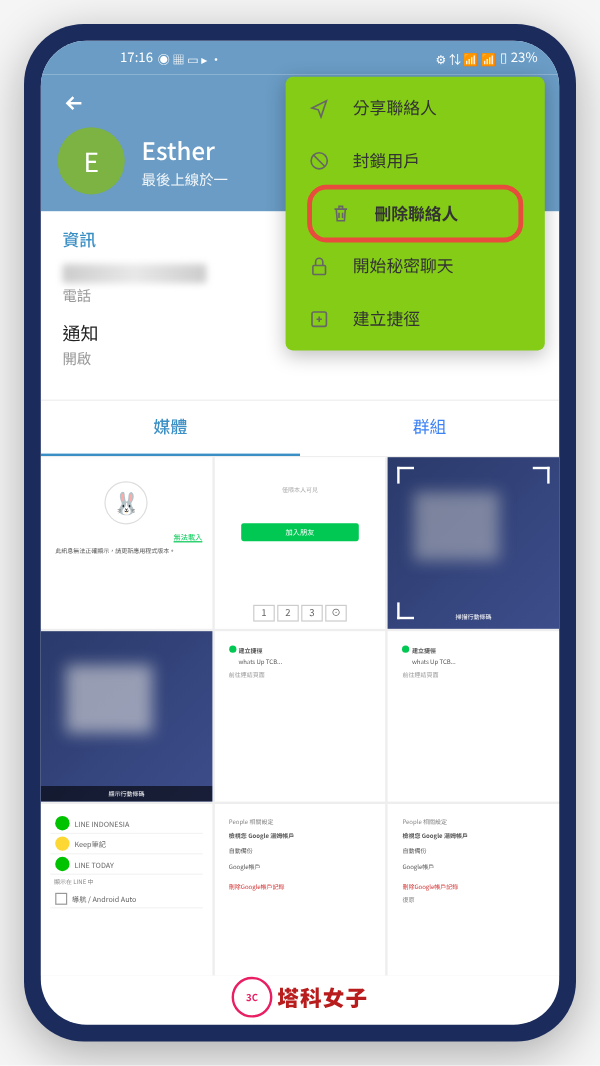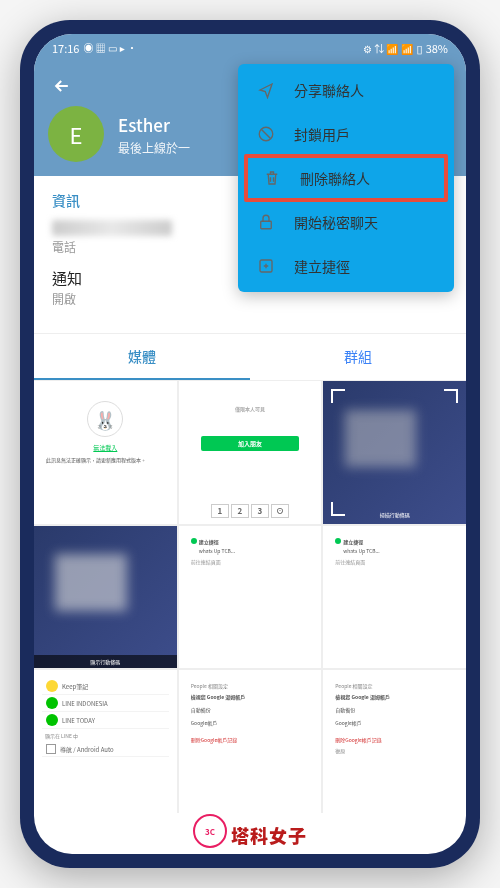--- a/index.html
+++ b/index.html
@@ -30,21 +30,21 @@
     .status-bar {
       height: 28px;
       background: #6a9cc5;
       display: flex;
       justify-content: space-between;
       align-items: center;
       padding: 0 18px;
       color: #fff;
       font-size: 11px;
     }
-    .status-left { display: flex; gap: 4px; align-items: flex-start; }
+    .status-left { display: flex; gap: 4px; align-items: flex-end; margin-left: 48px; }
     .status-right { display: flex; gap: 3px; align-items: center; }
     .status-icons { display: flex; gap: 3px; font-size: 10px; }
     .header {
       background: #6a9cc5;
       padding: 10px 14px 14px;
       color: #fff;
       position: relative;
     }
     .back-btn {
       width: 28px;
@@ -64,47 +64,48 @@
       width: 56px;
       height: 56px;
       border-radius: 50%;
       background: #7cb342;
       display: flex;
       align-items: center;
       justify-content: center;
       font-size: 22px;
       color: #fff;
     }
-    .profile-info h2 { font-size: 17px; font-weight: 500; }
+    .profile-info h2 { font-size: 20px; font-weight: 500; }
     .profile-info .last-seen { font-size: 12px; opacity: 0.9; margin-top: 2px; }
     .dropdown-menu {
       position: absolute;
       top: 30px;
       right: 12px;
       width: 216px;
-      background: #0ea5e9;
+      background: #84cc16;
       border-radius: 6px;
       box-shadow: 0 4px 16px rgba(0,0,0,0.25);
       z-index: 100;
       padding: 4px 0;
     }
     .menu-item {
       display: flex;
       align-items: center;
       gap: 18px;
       padding: 12px 18px;
       cursor: pointer;
       color: #333;
       font-size: 14px;
     }
     .menu-item.highlighted {
       border: 4px solid #e74c3c;
-      border-radius: 2px;
-      margin: -2px 6px;
+      border-radius: 16px;
+      margin: -2px 18px;
       padding: 10px 14px;
+      font-weight: bold;
     }
     .menu-icon {
       width: 20px;
       height: 20px;
       display: flex;
       align-items: center;
       justify-content: center;
       color: #666;
     }
     .info-section {
@@ -195,21 +196,21 @@
       justify-content: center;
     }
     .media-mini-text { font-size: 5px; line-height: 1.4; padding: 4px; color: #555; }
     .green-dot { width:6px;height:6px;border-radius:50%;background:#00c853;display:inline-block;margin-right:2px;}
     .watermark {
       position: absolute;
       bottom: 6px;
       left: 50%;
       transform: translateX(-50%);
       display: flex;
-      align-items: flex-end;
+      align-items: center;
       gap: 4px;
       z-index: 50;
     }
     .watermark-badge {
       width: 34px;
       height: 34px;
       border-radius: 50%;
       background: #fff;
       border: 2px solid #e91e63;
       display: flex;
@@ -242,21 +243,21 @@
   <div class="phone-screen">
 
     <div class="status-bar">
       <div class="status-left">
         <span>17:16</span>
         <span class="status-icons">◉ ▦ ▭ ▸ •</span>
       </div>
       <div class="status-right">
         <span class="status-icons">⚙ ⇅ 📶 📶</span>
         <span>▯</span>
-        <span>38%</span>
+        <span>23%</span>
       </div>
     </div>
 
     <div class="header">
       <div class="back-btn">
         <svg width="20" height="20" viewBox="0 0 24 24" fill="none" stroke="#fff" stroke-width="2.5">
             <path d="M19 12H5M11 18l-6-6 6-6"></path>
           </svg>
       </div>
       <div class="profile-row">
@@ -330,24 +331,24 @@
 
     <div class="tabs">
       <div class="tab active">媒體</div>
       <div class="tab">群組</div>
     </div>
 
     <div class="media-grid">
 
       <div class="media-item media-white">
         <div class="sticker">🐰</div>
-        <div style="text-align:center;font-size:6px;color:#00c853;text-decoration:underline;">無法載入</div>
+        <div style="text-align:right;font-size:6px;color:#00c853;text-decoration:underline;">無法載入</div>
         <div class="media-mini-text">此訊息無法正確顯示，請更新應用程式版本。</div>
       </div>
-      <div class="media-item media-white" style="position:relative;font-weight:bold;">
+      <div class="media-item media-white" style="position:relative;">
         <div class="media-mini-text" style="text-align:center;margin-top:12px;color:#aaa;">僅限本人可見</div>
         <div style="background:#00c853;color:#fff;font-size:6px;text-align:center;padding:3px;margin:20px 14px 0;border-radius:2px;">加入朋友</div>
         <div class="pager">
           <span>1</span>
           <span>2</span>
           <span>3</span>
           <span>⊙</span>
         </div>
       </div>
       <div class="media-item media-dark" style="position:relative;">
@@ -372,26 +373,26 @@
       <div class="media-item media-white">
         <div class="media-mini-text">
           <div><span class="green-dot"></span><b>建立捷徑</b></div>
           <div style="margin:2px 0 4px 8px;">whats Up TCB...</div>
           <div style="color:#999;">前往連結頁面</div>
         </div>
       </div>
 
       <div class="media-item media-white">
         <div class="line-row">
+            <span class="line-icon"></span>
+            <span>LINE INDONESIA</span>
+          </div>
+        <div class="line-row">
             <span class="line-icon" style="background:#fdd835;"></span>
             <span>Keep筆記</span>
-          </div>
-        <div class="line-row">
-            <span class="line-icon"></span>
-            <span>LINE INDONESIA</span>
           </div>
         <div class="line-row">
             <span class="line-icon"></span>
             <span>LINE TODAY</span>
           </div>
         <div style="font-size:5px;padding:3px;color:#888;">顯示在 LINE 中</div>
         <div class="line-row">
             <span style="width:10px;height:10px;border:1px solid #999;"></span>
             <span>導航 / Android Auto</span>
           </div>

